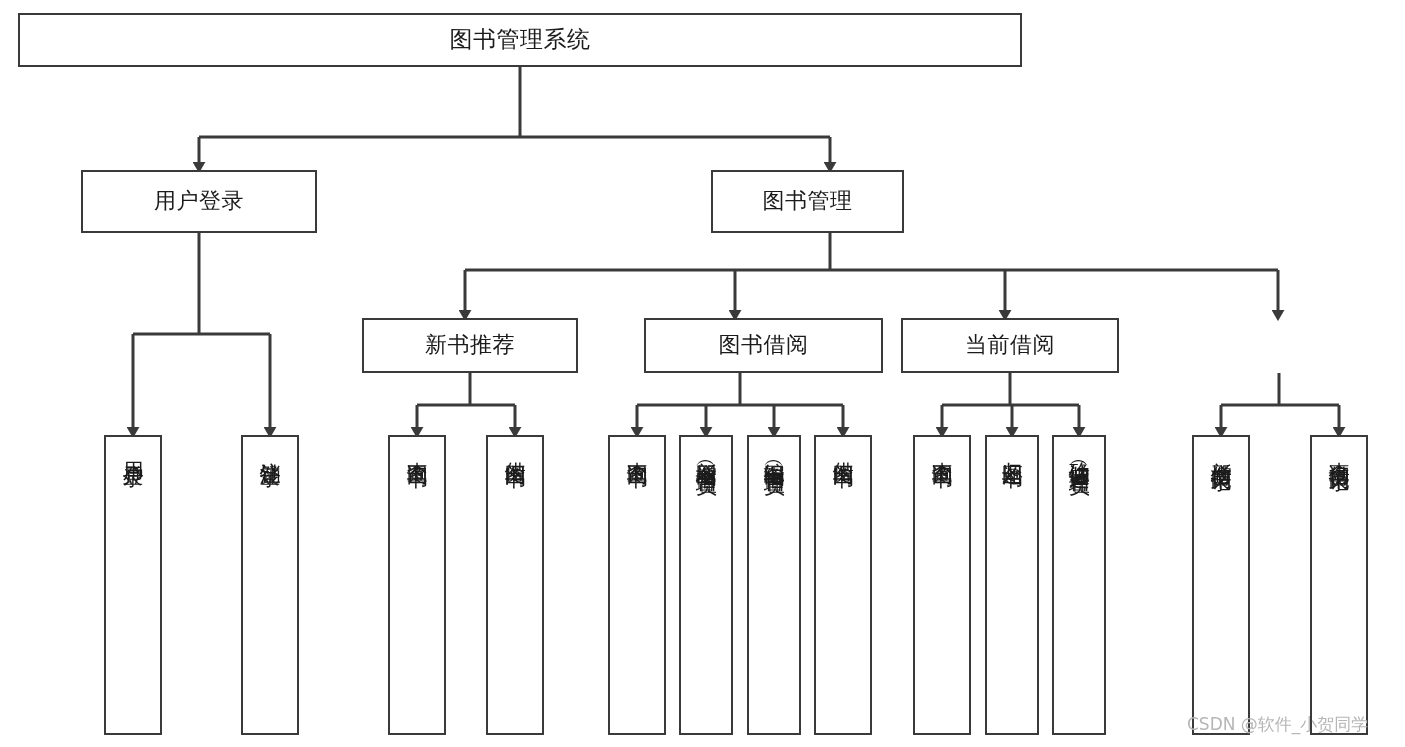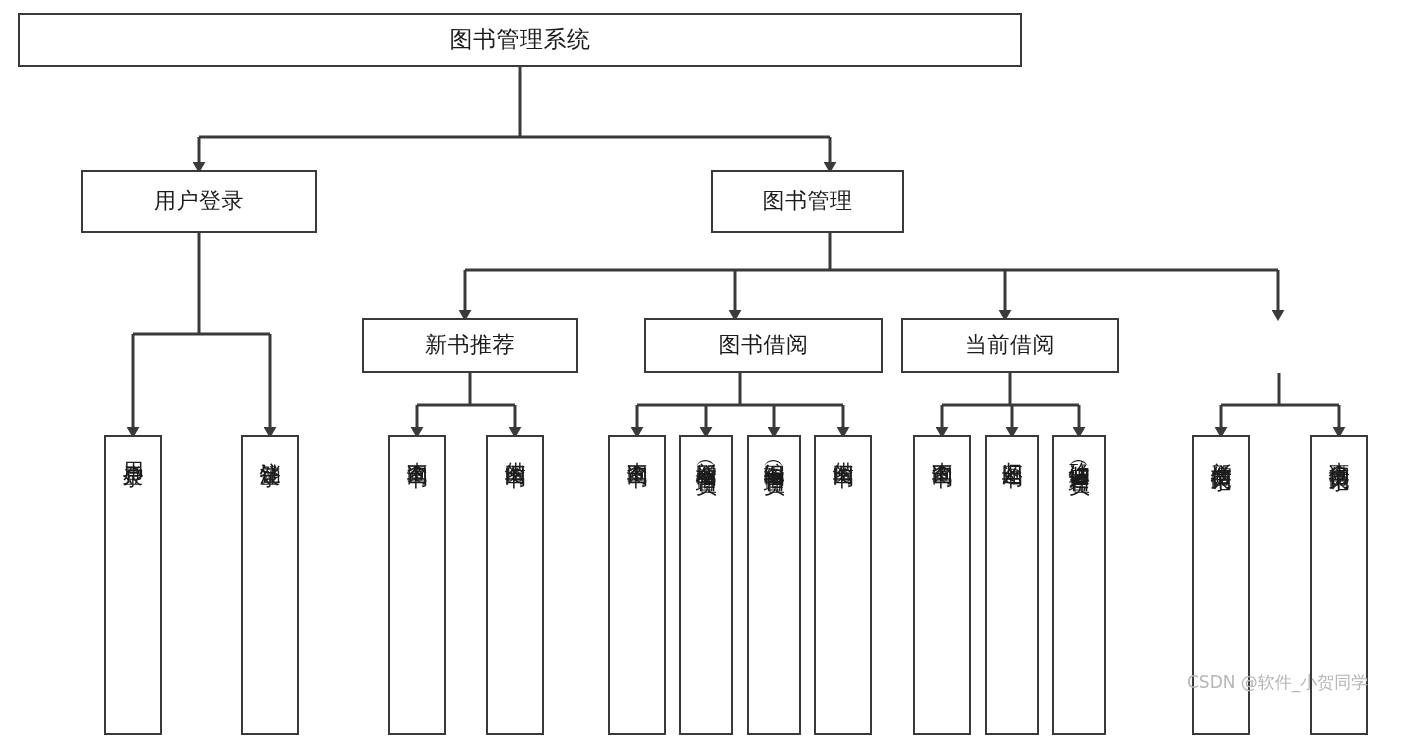--- a/index.html
+++ b/index.html
@@ -63,21 +63,21 @@
     line-height: 1.06;
     letter-spacing: 2px;
     max-height: 292px;
   }
   .v-node.tall .label {
     max-height: 285px;
   }
   .watermark {
     position: absolute;
     left: 1187px;
-    top: 671px;
+    top: 713px;
     font-size: 17px;
     color: #b6b6b6;
     white-space: nowrap;
     z-index: 3;
     font-family: "DejaVu Sans", "Liberation Sans", sans-serif;
   }
 </style>
 </head>
 <body>
 

